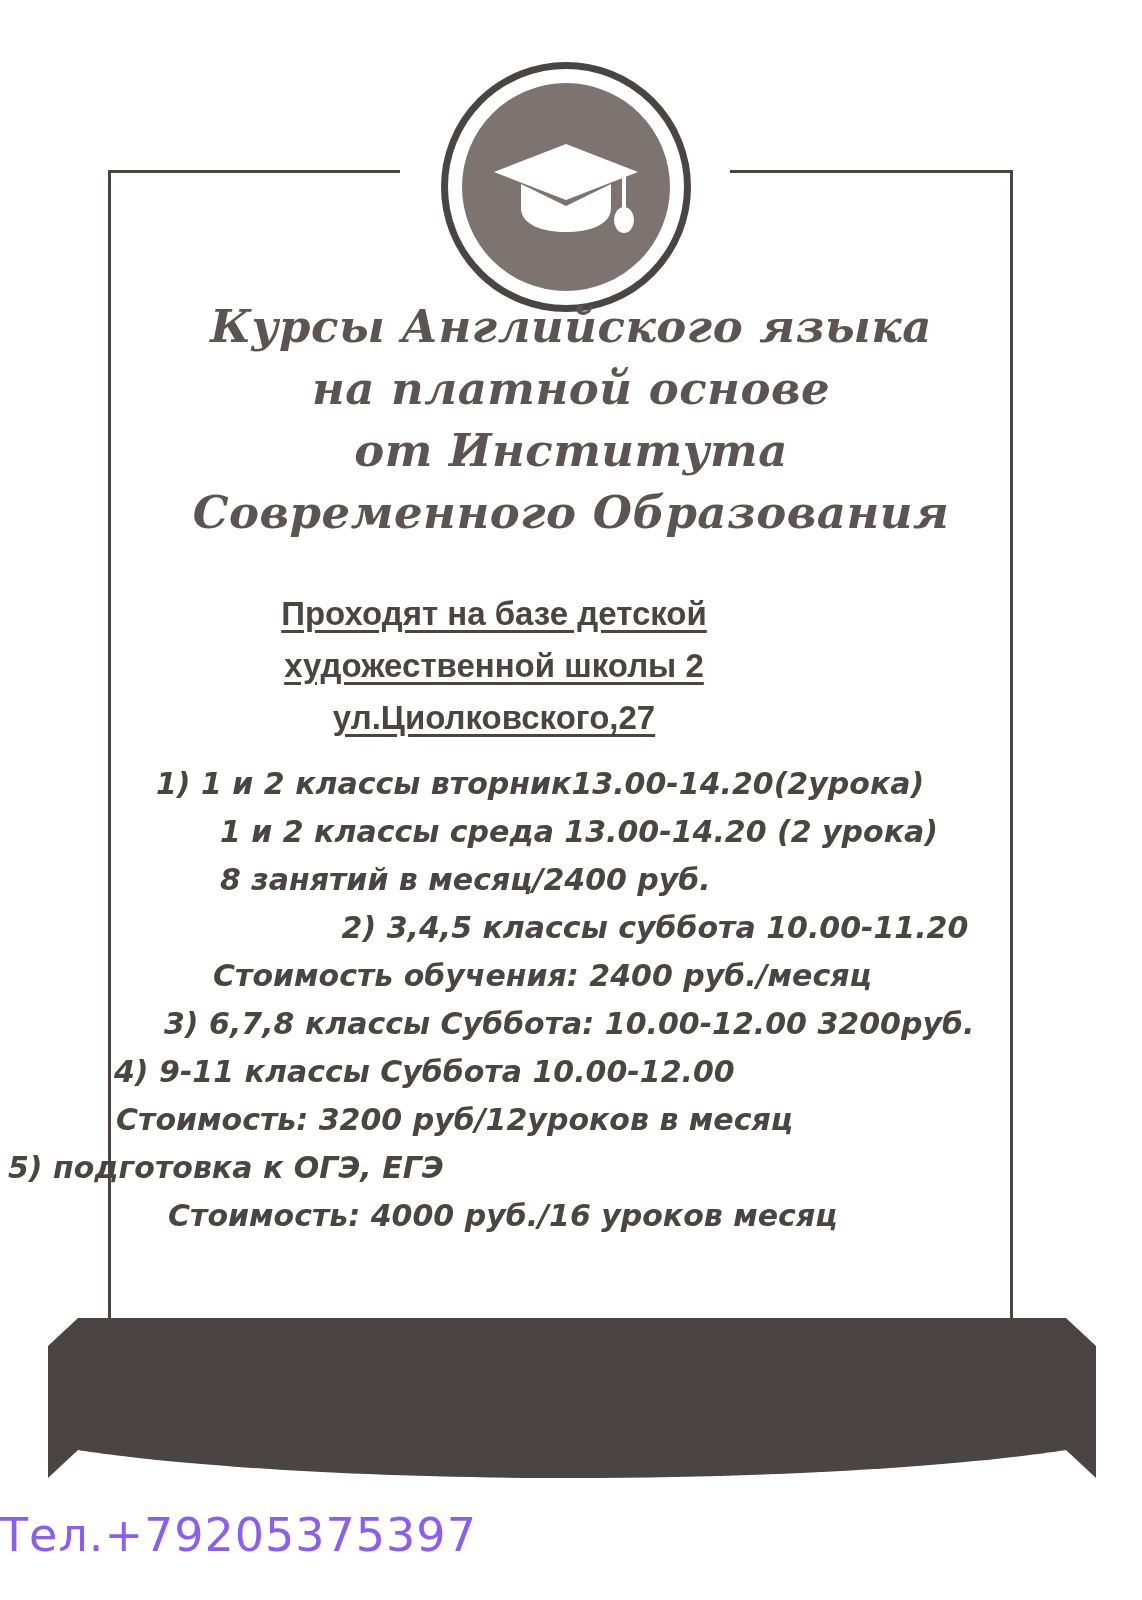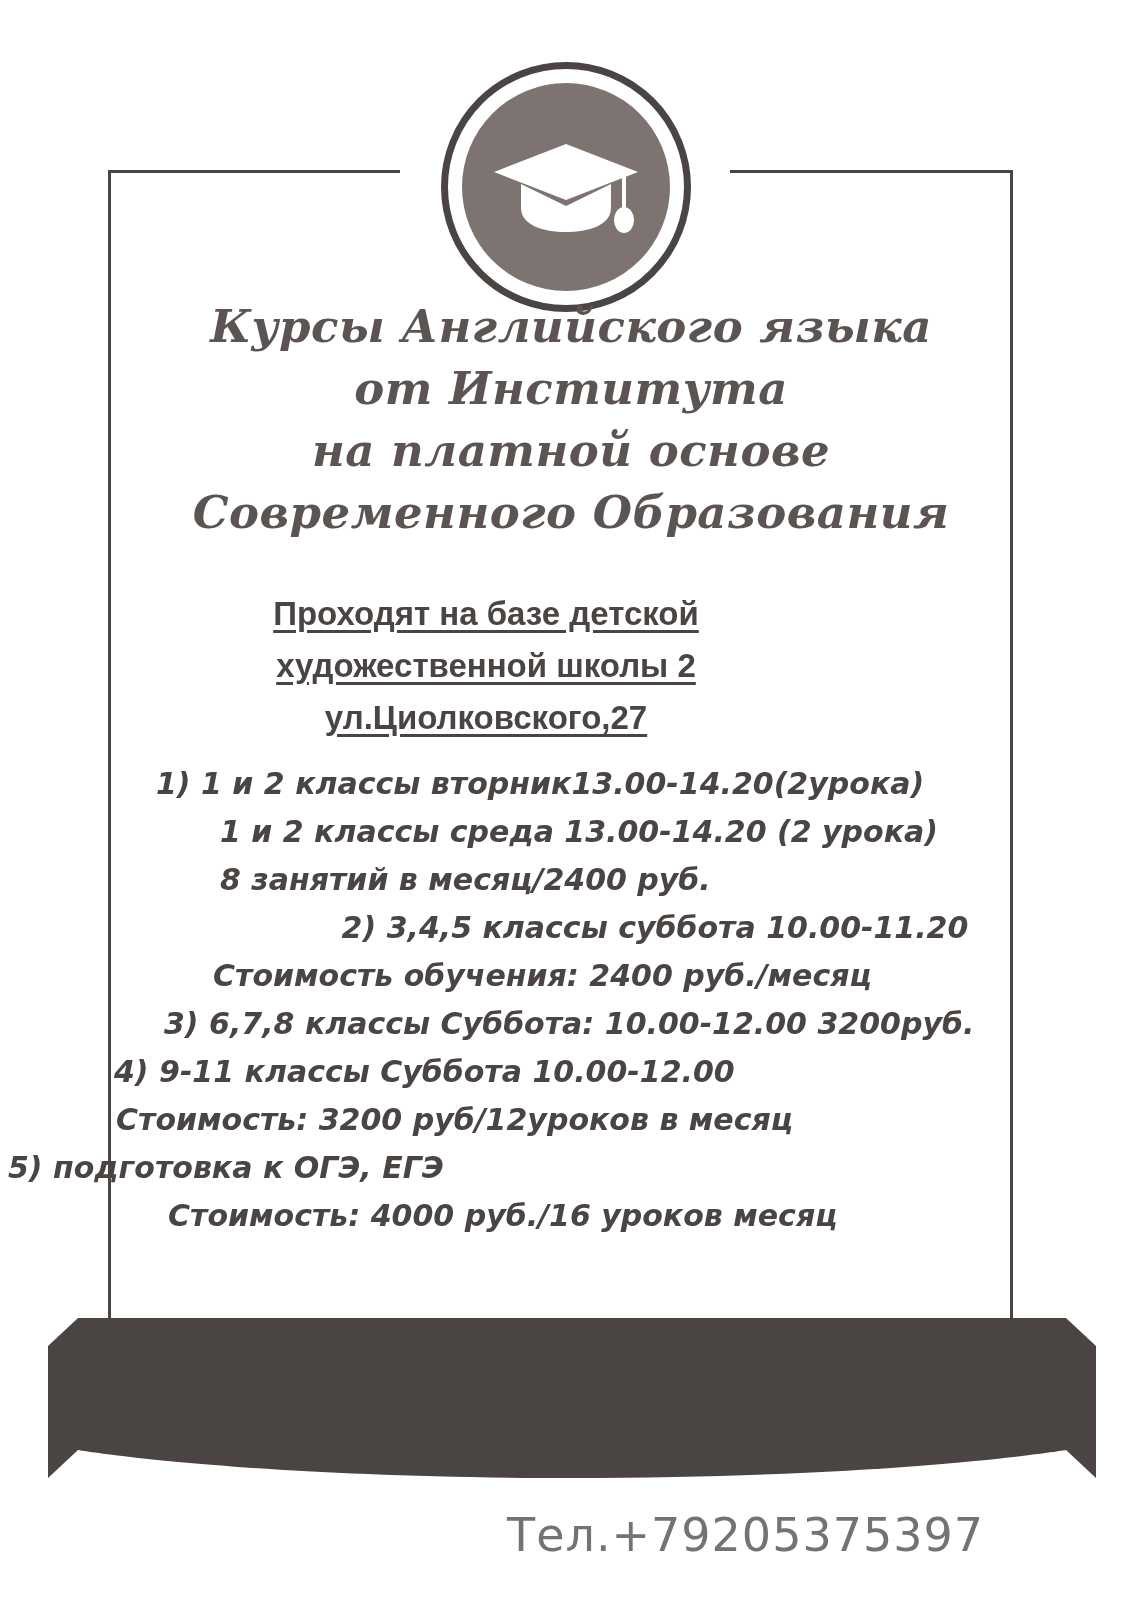--- a/index.html
+++ b/index.html
@@ -81,21 +81,21 @@
     font-weight: bold;
     font-size: 45px;
     line-height: 62px;
     color: #5b5452;
     letter-spacing: 0.5px;
   }
   .script-title .line { display: block; white-space: nowrap; }
 
   .venue {
     position: absolute;
-    left: 8px;
+    left: 16px;
     top: 588px;
     width: 956px;
     text-align: center;
     font-family: "Liberation Sans", sans-serif;
     font-weight: bold;
     font-size: 33px;
     line-height: 52px;
     color: #4a4442;
   }
   .venue .line {
@@ -142,25 +142,25 @@
     height: 190px;
   }
   .ribbon-wrap svg { display: block; }
 
   
   .phone {
     position: absolute;
     left: 0;
     top: 1508px;
     width: 984px;
-    text-align: right;
+    text-align: left;
     font-family: "DejaVu Sans", sans-serif;
     font-size: 46px;
     letter-spacing: 1px;
-    color: #737373;
+    color: #8b5cf6;
   }
 </style>
 </head>
 <body>
 
 <div class="poster">
 
   <div class="frame"></div>
   <div class="frame-gap-top"></div>
 
@@ -172,22 +172,22 @@
           <path d="M30,52 L30,76 C30,93 52,100 75,100 C98,100 120,93 120,76 L120,52 L75,74 Z" fill="#ffffff"></path>
           <rect x="131" y="40" width="4" height="40" fill="#ffffff"></rect>
           <ellipse cx="133" cy="88" rx="10" ry="13" fill="#ffffff"></ellipse>
         </svg>
       </span>
     </div>
   </div>
 
   <div class="script-title">
     <span class="line">Курсы Английского языка</span>
+    <span class="line">на платной основе</span>
     <span class="line">от Института</span>
-    <span class="line">на платной основе</span>
     <span class="line">Современного Образования</span>
   </div>
 
   <div class="venue">
     <span class="lwrap"><span class="line">Проходят на базе детской</span></span>
     <span class="lwrap"><span class="line">художественной школы 2</span></span>
     <span class="lwrap"><span class="line">ул.Циолковского,27 </span></span>
   </div>
 
   <div class="list">

